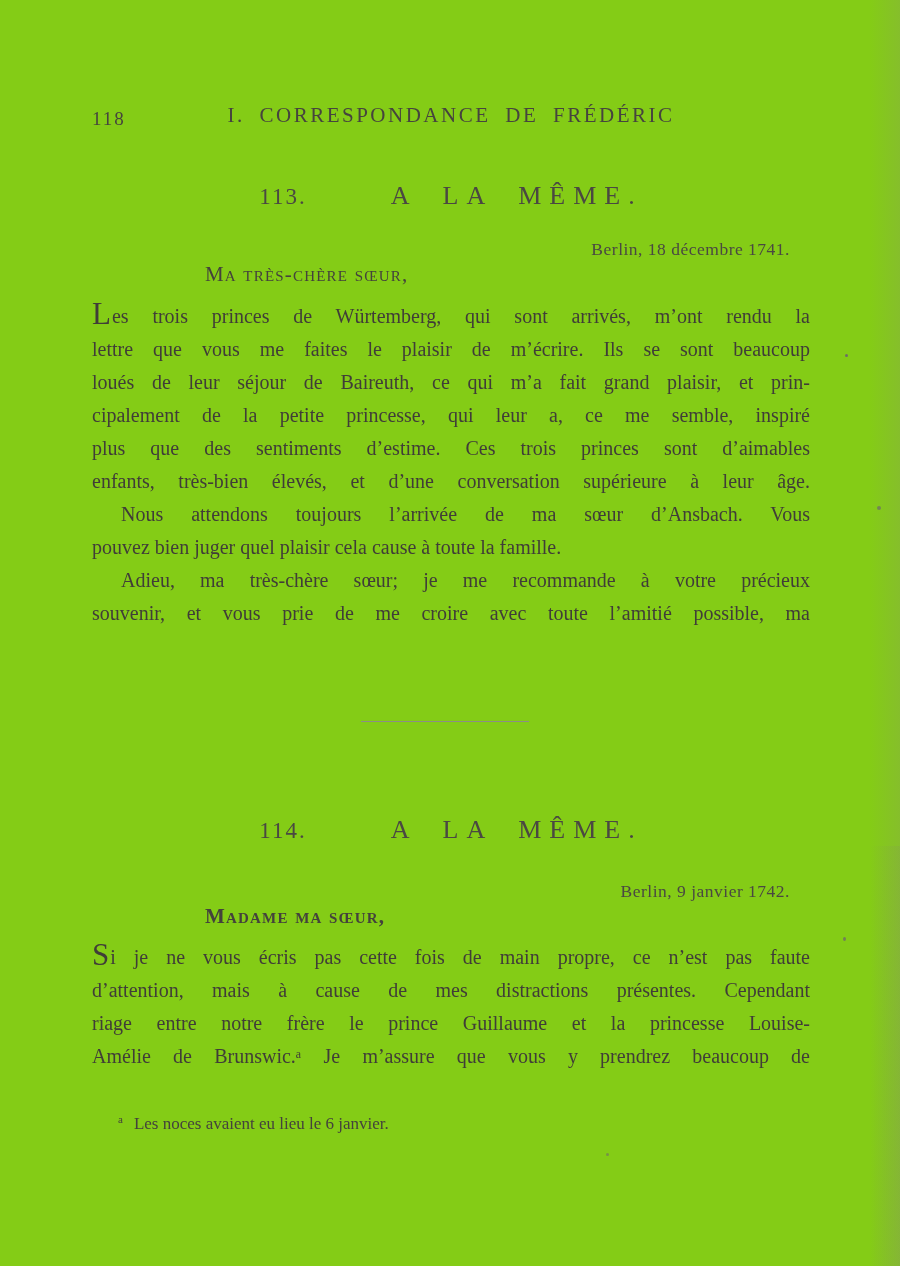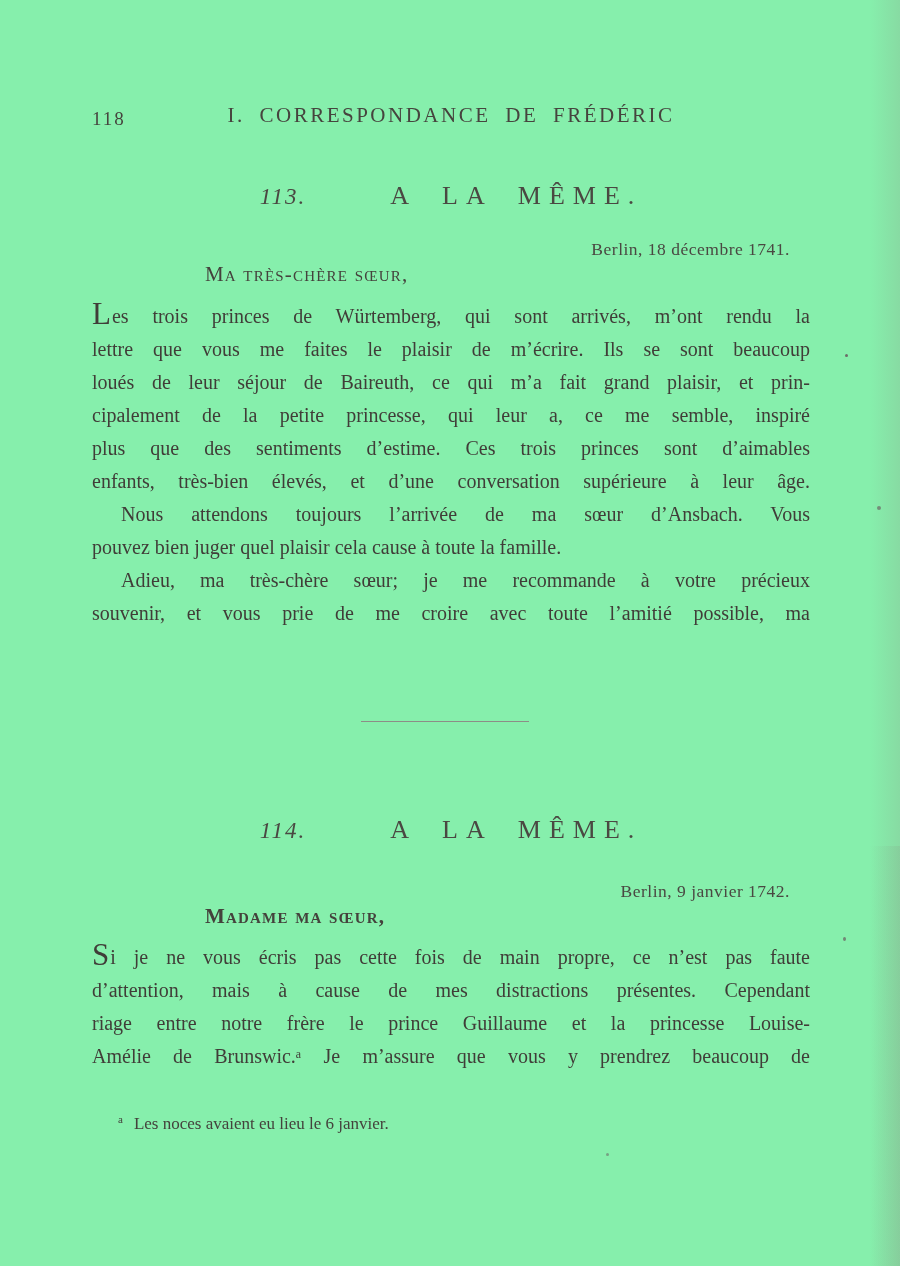--- a/index.html
+++ b/index.html
@@ -4,21 +4,21 @@
 <style>
   html, body { margin: 0; padding: 0; }
   body {
     width: 900px; height: 1266px;
     background: #ffffff;
     font-family: "Liberation Serif", "DejaVu Serif", serif;
   }
   .page {
     position: relative;
     width: 900px; height: 1266px;
-    background: #86efac;
+    background: #84cc16;
     color: #403d38;
     overflow: hidden;
   }
   .edge-shadow {
     position: absolute; right: 0; top: 0; width: 30px; height: 1266px;
     background: linear-gradient(to right, rgba(140,138,125,0), rgba(140,138,125,0.20));
     pointer-events: none;
   }
   .edge-shadow-bottom {
     position: absolute; right: 0; bottom: 0; width: 30px; height: 420px;
@@ -36,21 +36,21 @@
     color: #46443e;
   }
   .letter-heading {
     position: absolute; left: 92px; width: 718px;
     text-align: center; color: #4a4842;
     white-space: nowrap;
   }
   .lh1 { top: 181px; }
   .lh2 { top: 815px; }
   .letter-number {
-    font-size: 23px; letter-spacing: 2px; margin-right: 40px; font-style: italic;
+    font-size: 23px; letter-spacing: 2px; margin-right: 40px;
   }
   .letter-title {
     font-size: 26px; letter-spacing: 8px; word-spacing: 12px; margin-left: 44px;
   }
   .dateline {
     position: absolute; right: 110px;
     font-size: 17.5px; color: #4a4842; letter-spacing: 0.5px;
   }
   .dl1 { top: 239px; }
   .dl2 { top: 881px; }

